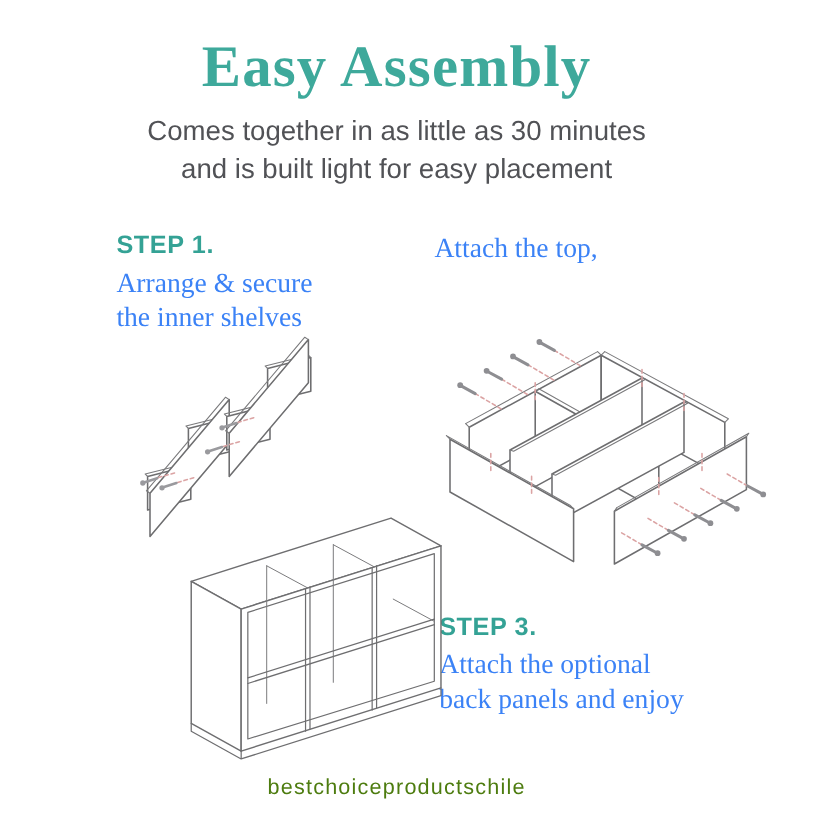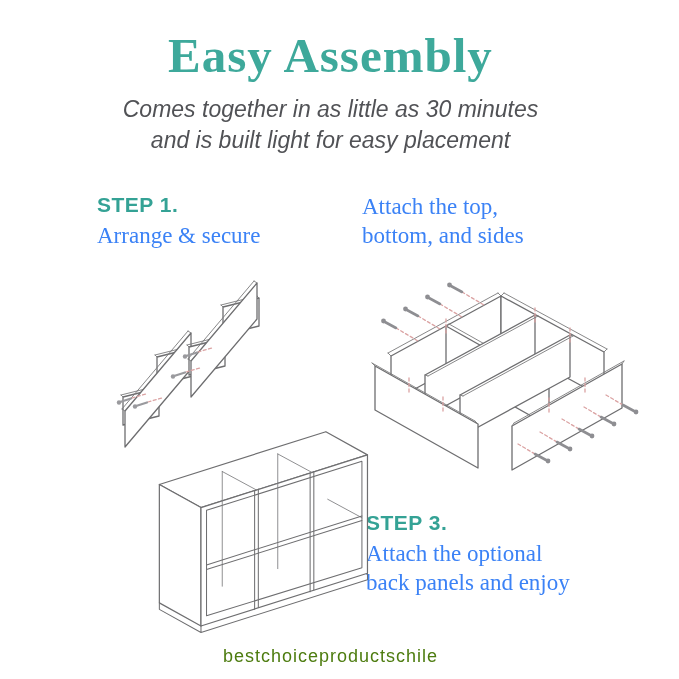--- a/index.html
+++ b/index.html
@@ -8,21 +8,21 @@
     overflow:hidden;font-family:"Liberation Sans",sans-serif;
   }
   .title{
     position:absolute;left:0;right:0;top:28px;text-align:center;
     font-family:"Liberation Serif","DejaVu Serif",serif;
     font-weight:700;font-size:49px;line-height:56px;color:#3EA99B;
     letter-spacing:1px;
   }
   .subtitle{
     position:absolute;left:0;right:0;top:94px;text-align:center;
-    font-size:23px;line-height:31px;color:#515256;font-weight:400;font-style:italic;
+    font-size:23px;line-height:31px;color:#515256;font-weight:400;
   }
   .step-block{position:absolute;}
   .step-label{
     font-weight:700;font-size:21px;line-height:26px;color:#34A295;
     letter-spacing:.5px;margin:0 0 3px 0;
   }
   .step-line{
     font-family:"Liberation Serif","DejaVu Serif",serif;
     font-size:23px;line-height:29px;color:#3b82f6;
   }
@@ -55,25 +55,25 @@
   <div class="title">Easy Assembly</div>
 
   <div class="subtitle">
     <div>Comes together in as little as 30 minutes</div>
     <div>and is built light for easy placement</div>
   </div>
 
   <div class="step-block" id="step1-text">
     <div class="step-label">STEP 1.</div>
     <div class="step-line">Arrange &amp; secure</div>
+    <div class="step-line">the inner shelves</div>
   </div>
 
   <div class="step-block" id="step2-text">
     <div class="step-line">Attach the top,</div>
-    <div class="step-line">bottom, and sides</div>
   </div>
 
   <div class="step-block" id="step3-text">
     <div class="step-label">STEP 3.</div>
     <div class="step-line">Attach the optional</div>
     <div class="step-line">back panels and enjoy</div>
   </div>
 
   <svg id="step1-illus" class="illus" width="200" height="180" viewBox="0 0 200 180">
 

